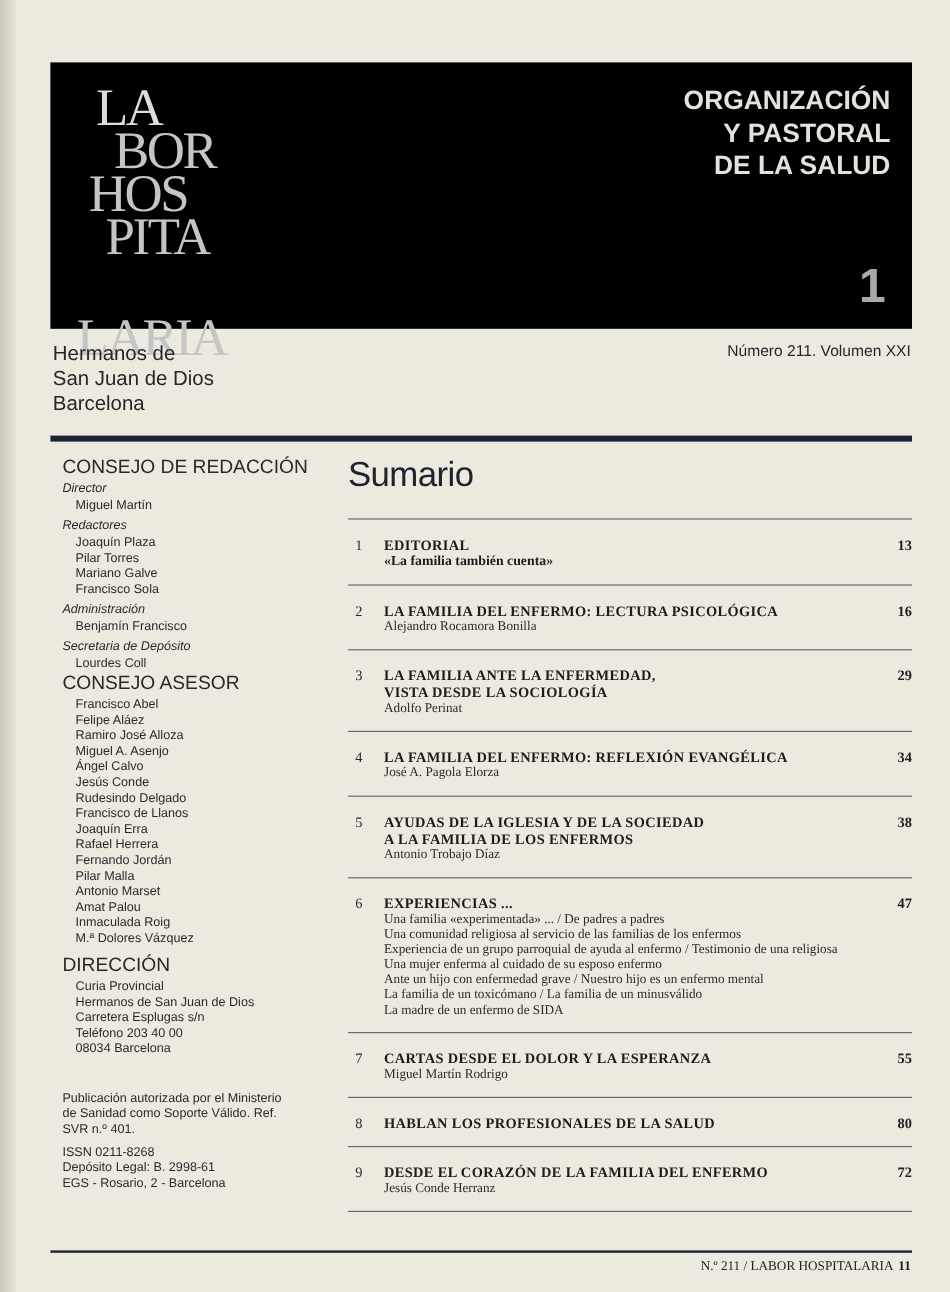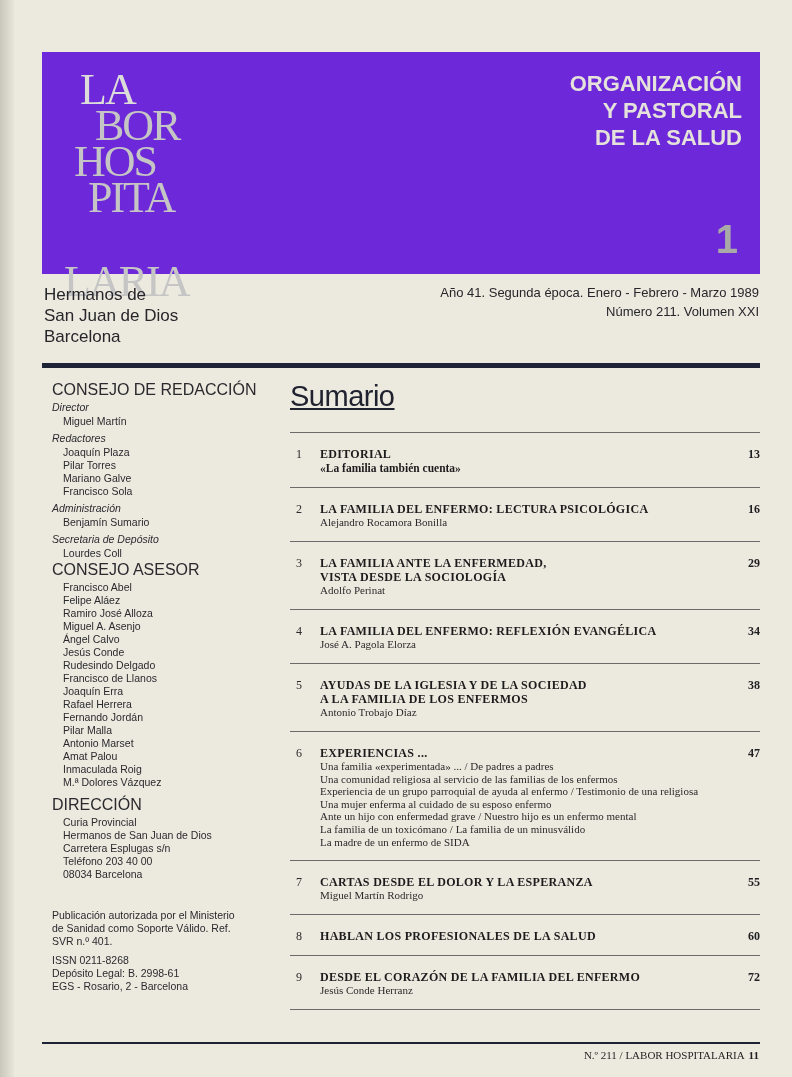--- a/index.html
+++ b/index.html
@@ -10,21 +10,21 @@
       overflow: hidden;
       font-family: "Liberation Sans", sans-serif;
       color: #1f1f22;
     }
     .binding-edge {
       position: absolute; left: 0; top: 0; width: 14px; height: 1077px;
       background: linear-gradient(to right, #c9c6bc 0%, #dcd9ce 60%, #e8e5db 100%);
     }
     .masthead {
       position: absolute; left: 42px; top: 52px; width: 718px; height: 222px;
-      background: #6d28d9;
+      background: #000000;
     }
     .logo {
       position: absolute; left: 18px; top: 20px;
       font-family: "Liberation Serif", serif;
       color: #c4c5c4;
       font-size: 44px;
       line-height: 36px;
       letter-spacing: -2px;
     }
     .logo div { white-space: nowrap; }
@@ -59,21 +59,21 @@
     }
     .sidebar .heading { text-transform: none; margin-bottom: 5px; font-size: 16px; }
     .sidebar .role { font-style: italic; margin-top: 4px; }
     .sidebar .names { margin-left: 11px; margin-bottom: 3px; margin-top: 1px; }
     .sidebar .section { margin-top: 3px; }
     .sidebar .direccion-block { margin-left: 11px; margin-top: 3px; }
     .sidebar .legal { margin-top: 28px; }
     .sidebar .legal p { margin-bottom: 6px; }
     .sumario-title {
       position: absolute; left: 290px; top: 380px;
-      font-size: 29px; color: #20232f; letter-spacing: -0.5px; text-decoration: underline;
+      font-size: 29px; color: #20232f; letter-spacing: -0.5px;
     }
     .toc {
       position: absolute; left: 290px; top: 432px; width: 470px;
       font-family: "Liberation Serif", serif;
     }
     .toc-entry {
       border-top: 1.5px solid #6b6b6b;
       position: relative;
       padding: 14px 0 12px 30px;
     }
@@ -124,21 +124,20 @@
   <div class="mast-num">1</div>
 </div>
 
 <div class="publisher">
   <div>Hermanos de</div>
   <div>San Juan de Dios</div>
   <div>Barcelona</div>
 </div>
 
 <div class="issue-info">
-  <div>Año 41. Segunda época. Enero - Febrero - Marzo 1989</div>
   <div>Número 211. Volumen XXI</div>
 </div>
 
 <div class="thick-rule"></div>
 
 <div class="sidebar">
   <div class="heading">CONSEJO DE REDACCIÓN</div>
 
   <div class="role">Director</div>
   <div class="names">
@@ -148,21 +147,21 @@
   <div class="role">Redactores</div>
   <div class="names">
     <div>Joaquín Plaza</div>
     <div>Pilar Torres</div>
     <div>Mariano Galve</div>
     <div>Francisco Sola</div>
   </div>
 
   <div class="role">Administración</div>
   <div class="names">
-    <div>Benjamín Sumario</div>
+    <div>Benjamín Francisco</div>
   </div>
 
   <div class="role">Secretaria de Depósito</div>
   <div class="names">
     <div>Lourdes Coll</div>
   </div>
 
   <div class="heading section">CONSEJO ASESOR</div>
   <div class="names">
     <div>Francisco Abel</div>
@@ -263,21 +262,21 @@
   <div class="toc-entry">
     <span class="toc-num">7</span>
     <div class="toc-title">CARTAS DESDE EL DOLOR Y LA ESPERANZA</div>
     <div class="toc-author">Miguel Martín Rodrigo</div>
     <span class="toc-page">55</span>
   </div>
 
   <div class="toc-entry">
     <span class="toc-num">8</span>
     <div class="toc-title">HABLAN LOS PROFESIONALES DE LA SALUD</div>
-    <span class="toc-page">60</span>
+    <span class="toc-page">80</span>
   </div>
 
   <div class="toc-entry">
     <span class="toc-num">9</span>
     <div class="toc-title">DESDE EL CORAZÓN DE LA FAMILIA DEL ENFERMO</div>
     <div class="toc-author">Jesús Conde Herranz</div>
     <span class="toc-page">72</span>
   </div>
 </div>
 

